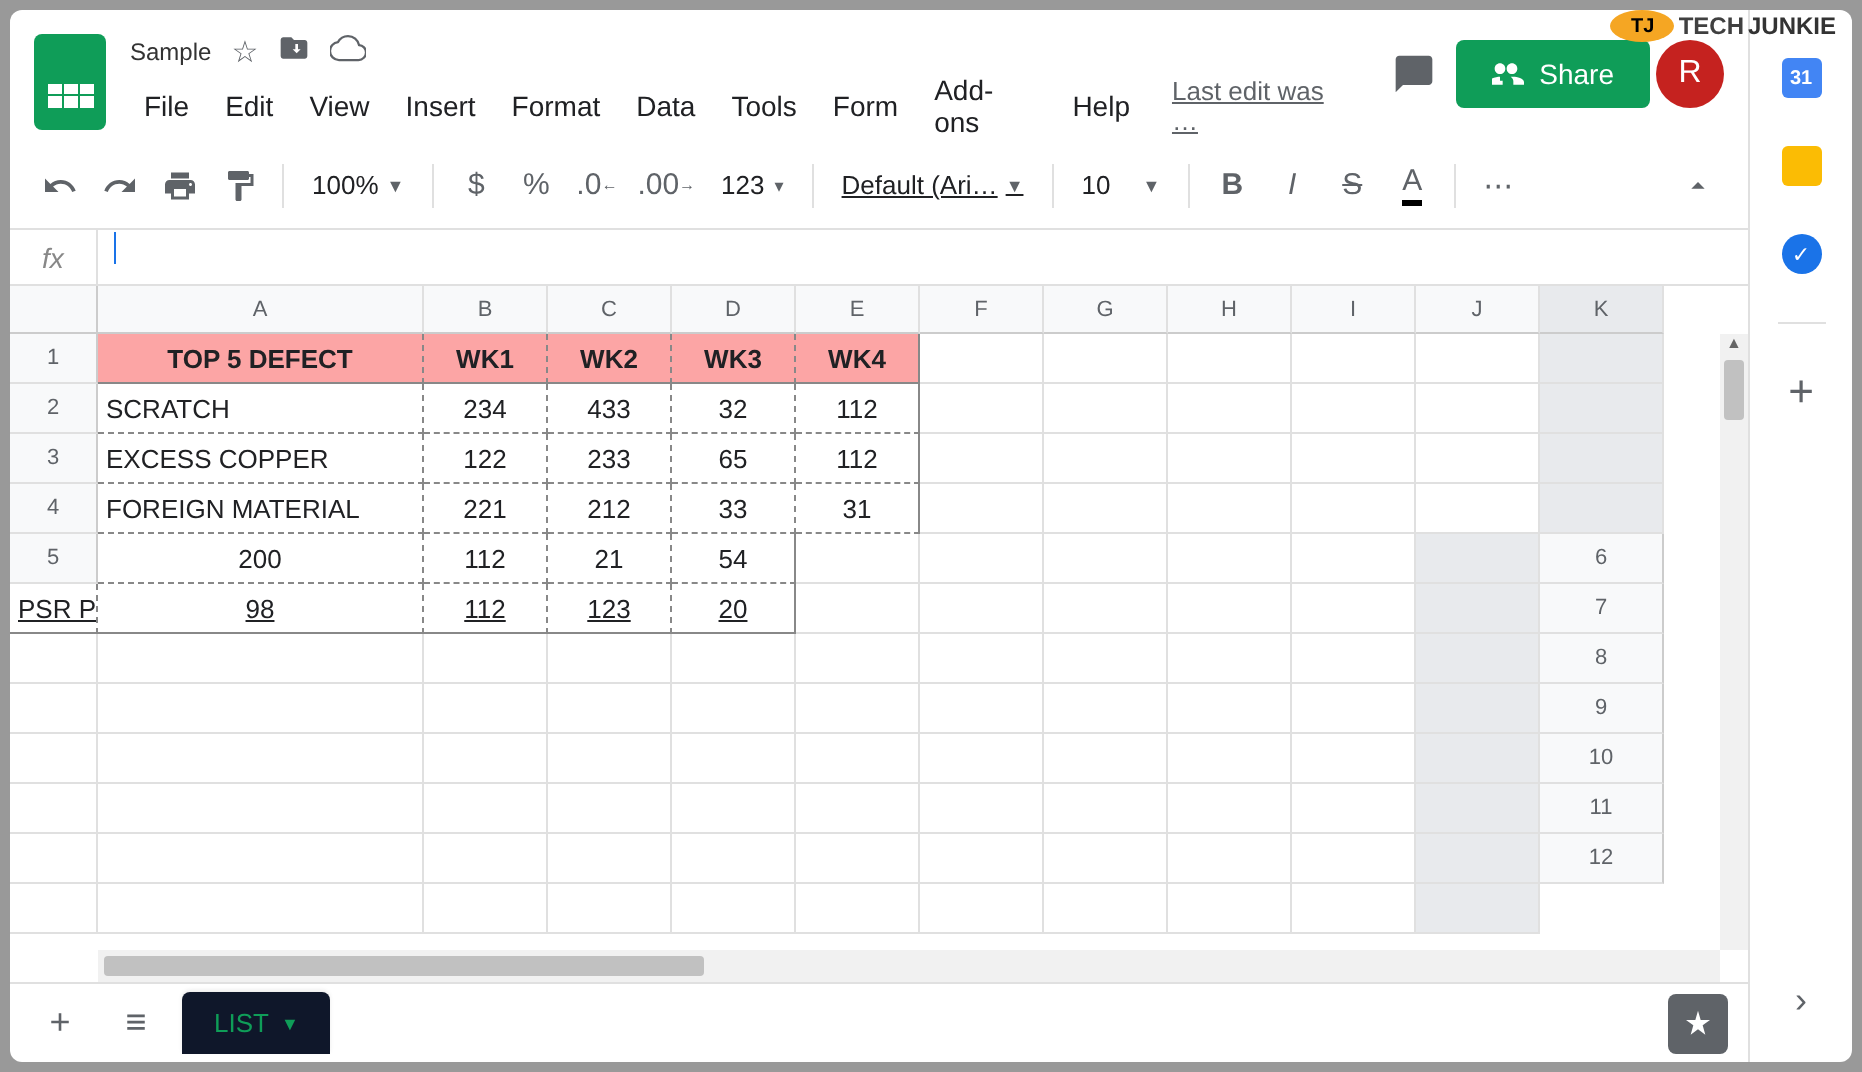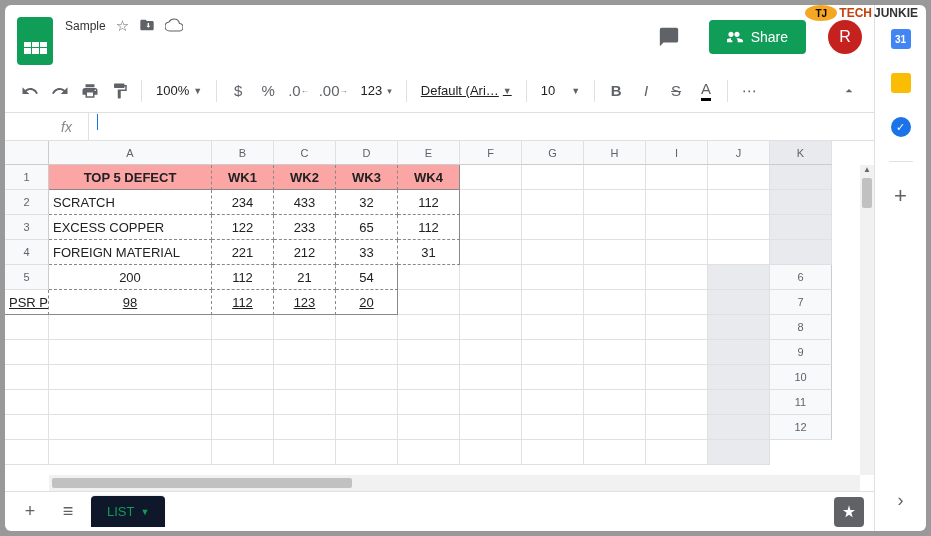--- a/index.html
+++ b/index.html
@@ -1,50 +1,50 @@
 <!DOCTYPE html>
 <html><head>
 <meta charset="utf-8">
 <style>
 * { box-sizing: border-box; margin: 0; padding: 0; font-family: Arial, sans-serif; }
 body { background: #999; display: flex; justify-content: center; align-items: center; width: 931px; height: 536px; }
 .window { background: #fff; width: 921px; height: 526px; border-radius: 6px; position: relative; overflow: hidden; display: flex; flex-direction: column; }
 .watermark { position: absolute; top: 0; right: 8px; font-size: 12px; font-weight: bold; z-index: 100; display: flex; align-items: center; gap: 2px; }
 .watermark .tj-icon { width: 32px; height: 16px; border-radius: 50%; background: #f5a623; display: inline-flex; align-items: center; justify-content: center; font-size: 10px; color: #000; font-weight: bold; }
-.watermark .tech { color: #c2410c; text-align: right; } .watermark .junkie { color: #333; }
+.watermark .tech { color: #404040; text-align: right; } .watermark .junkie { color: #333; }
 
 .main-area { flex: 1; display: flex; overflow: hidden; }
 .content { flex: 1; display: flex; flex-direction: column; overflow: hidden; }
 
 .header { display: flex; align-items: flex-start; padding: 8px 12px 0 12px; gap: 12px; }
 .logo { width: 36px; height: 48px; background: #0f9d58; border-radius: 4px; margin-top: 4px; position: relative; }
 .logo::before { content: ""; position: absolute; bottom: 10px; left: 6px; right: 6px; height: 14px; background: #fff; }
 .logo::after { content: ""; position: absolute; bottom: 10px; left: 6px; width: 24px; height: 14px; background: linear-gradient(#0f9d58 0 1px, transparent 1px 6px, #0f9d58 6px 7px, transparent 7px 13px, #0f9d58 13px 14px), linear-gradient(90deg, #0f9d58 0 1px, transparent 1px 8px, #0f9d58 8px 9px, transparent 9px 16px, #0f9d58 16px 17px, transparent 17px 24px); }
 .title-bar { flex: 1; }
 .title-row { display: flex; align-items: center; gap: 10px; height: 26px; }
 .doc-title { font-size: 12px; color: #333; }
 .icon-btn-sm { color: #5f6368; cursor: pointer; font-size: 15px; }
 .menu-row { display: flex; align-items: center; gap: 4px; height: 28px; font-size: 14px; color: #202124; }
 .menu-item { padding: 4px 7px; cursor: pointer; border-radius: 3px; }
 .last-edit { color: #5f6368; text-decoration: underline; font-size: 13px; margin-left: 10px; }
-.header-right { display: flex; align-items: center; gap: 22px; margin-top: 6px; }
+.header-right { display: flex; align-items: center; gap: 3px; margin-top: 6px; }
 .comment-btn { width: 36px; height: 36px; display: flex; align-items: center; justify-content: center; color: #5f6368; cursor: pointer; border-radius: 4px; }
 .share-btn { background: #0f9d58; color: #fff; border: none; padding: 9px 18px; border-radius: 4px; font-size: 14px; font-weight: 500; cursor: pointer; display: flex; align-items: center; gap: 8px; }
 .avatar { width: 34px; height: 34px; border-radius: 50%; background: #c5221f; color: #fff; display: flex; align-items: center; justify-content: center; font-size: 16px; font-weight: 500; cursor: pointer; }
 
 .toolbar { display: flex; align-items: center; padding: 4px 12px; border-bottom: 1px solid #e0e0e0; gap: 4px; height: 44px; margin-top: 4px; }
 .tb-btn { min-width: 26px; height: 28px; display: flex; align-items: center; justify-content: center; color: #5f6368; cursor: pointer; border-radius: 3px; font-size: 15px; padding: 0 3px; }
 .tb-sep { width: 1px; height: 22px; background: #e0e0e0; margin: 0 4px; }
 .tb-select { display: flex; align-items: center; gap: 4px; padding: 0 6px; cursor: pointer; color: #202124; font-size: 13px; }
 .tb-select .arrow { font-size: 9px; color: #5f6368; }
 .font-select { min-width: 80px; text-decoration: underline; }
 .text-underline { border-bottom: 3px solid #000; padding-bottom: 1px; }
 .toolbar-spacer { flex: 1; }
 
-.formula-bar { display: flex; align-items: flex-start; border-bottom: 1px solid #e0e0e0; height: 28px; padding-left: 40px; }
+.formula-bar { display: flex; align-items: flex-start; border-bottom: 1px solid #e0e0e0; height: 28px; }
 .fx-label { width: 44px; text-align: center; color: #888; font-style: italic; font-size: 14px; border-right: 1px solid #e0e0e0; height: 100%; display: flex; align-items: center; justify-content: center; }
 .fx-input { flex: 1; padding: 0 8px; font-size: 13px; position: relative; }
 .fx-cursor { display: inline-block; width: 1px; height: 16px; background: #1a73e8; vertical-align: middle; }
 
 .grid-wrap { flex: 1; overflow: hidden; display: flex; flex-direction: column; position: relative; }
 .grid { display: grid; grid-template-columns: 44px 163px repeat(10, 62px); font-size: 13px; }
 .col-h { background: #f8f9fa; border-right: 1px solid #e0e0e0; border-bottom: 1px solid #ccc; height: 24px; display: flex; align-items: center; justify-content: center; color: #5f6368; font-size: 11px; }
 .col-h.selected { background: #e8eaed; }
 .row-h { background: #f8f9fa; border-right: 1px solid #ccc; border-bottom: 1px solid #e0e0e0; height: 25px; display: flex; align-items: center; justify-content: center; color: #5f6368; font-size: 11px; }
 .corner { background: #f8f9fa; border-right: 1px solid #ccc; border-bottom: 1px solid #ccc; }
@@ -104,20 +104,33 @@
             <span class="icon-btn-sm">
               <svg width="16" height="16" viewBox="0 0 24 24">
                   <path d="M20 6h-8l-2-2H4c-1.1 0-2 .9-2 2v12c0 1.1.9 2 2 2h16c1.1 0 2-.9 2-2V8c0-1.1-.9-2-2-2zm-6 10l-3-3h2V9h2v4h2l-3 3z"></path>
                 </svg>
             </span>
             <span class="icon-btn-sm">
               <svg width="18" height="18" viewBox="0 0 24 24">
                   <path d="M19.35 10.04C18.67 6.59 15.64 4 12 4 9.11 4 6.6 5.64 5.35 8.04 2.34 8.36 0 10.91 0 14c0 3.31 2.69 6 6 6h13c2.76 0 5-2.24 5-5 0-2.64-2.05-4.78-4.65-4.96z" fill="none" stroke="currentColor" stroke-width="1.5"></path>
                 </svg>
             </span>
+          </div>
+          <div class="menu-row">
+            <span class="menu-item">File</span>
+            <span class="menu-item">Edit</span>
+            <span class="menu-item">View</span>
+            <span class="menu-item">Insert</span>
+            <span class="menu-item">Format</span>
+            <span class="menu-item">Data</span>
+            <span class="menu-item">Tools</span>
+            <span class="menu-item">Form</span>
+            <span class="menu-item">Add-ons</span>
+            <span class="menu-item">Help</span>
+            <span class="last-edit">Last edit was …</span>
           </div>
         </div>
         <div class="header-right">
           <div class="comment-btn">
             <svg width="22" height="22" viewBox="0 0 24 24">
                 <path d="M20 2H4c-1.1 0-2 .9-2 2v18l4-4h14c1.1 0 2-.9 2-2V4c0-1.1-.9-2-2-2z"></path>
               </svg>
           </div>
           <button class="share-btn">
             <svg width="16" height="16" viewBox="0 0 24 24" fill="#fff">

